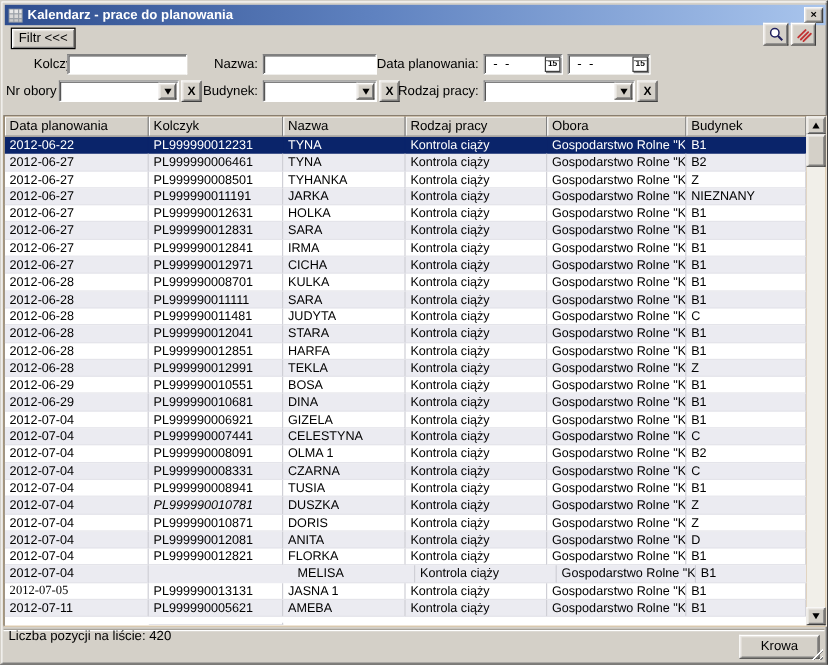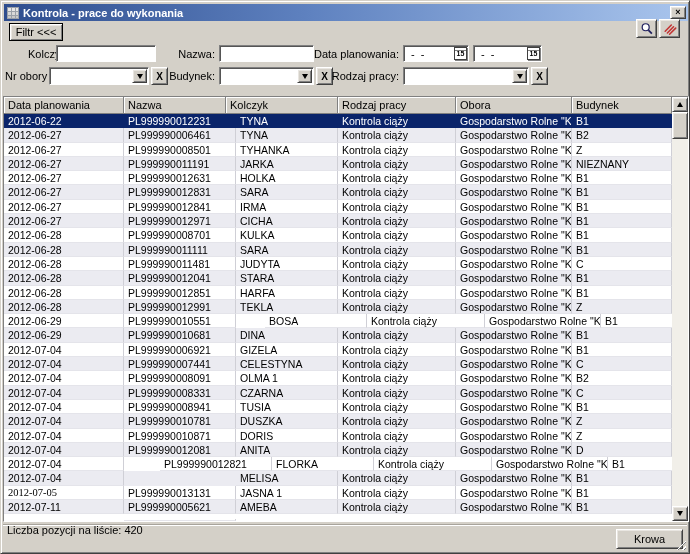--- a/index.html
+++ b/index.html
@@ -96,21 +96,21 @@
       <rect x="1" y="1" width="3" height="3" fill="#e8e8e8"></rect>
         <rect x="5" y="1" width="3" height="3" fill="#e8e8e8"></rect>
         <rect x="9" y="1" width="2" height="3" fill="#e8e8e8"></rect>
       <rect x="1" y="5" width="3" height="3" fill="#d8d8d8"></rect>
         <rect x="5" y="5" width="3" height="3" fill="#d8d8d8"></rect>
         <rect x="9" y="5" width="2" height="3" fill="#d8d8d8"></rect>
       <rect x="1" y="9" width="3" height="2" fill="#c8c8c8"></rect>
         <rect x="5" y="9" width="3" height="2" fill="#c8c8c8"></rect>
         <rect x="9" y="9" width="2" height="2" fill="#c8c8c8"></rect>
     </svg>
-    <span class="title-text">Kontrola - prace do wykonania</span>
+    <span class="title-text">Kalendarz - prace do planowania</span>
     <span class="close-btn r3d">×</span>
   </div>
 
   <div class="filtr-btn">Filtr &lt;&lt;&lt;</div>
 
   <div class="tool-btn search r3d">
     <svg width="14" height="14" viewBox="0 0 16 16">
       <circle cx="6.5" cy="6" r="4" fill="#fff" stroke="#20205e" stroke-width="1.4"></circle>
       <line x1="9.6" y1="9.2" x2="13.6" y2="13.2" stroke="#20205e" stroke-width="2"></line>
     </svg>
@@ -164,22 +164,22 @@
     <span class="cval"></span>
     <span class="drop r3d">
         <span class="tri-down"></span>
       </span>
   </div>
   <div class="xbtn r3d" style="left:530px; top:66px;">X</div>
 
   <div class="table">
     <div class="thead">
         <div class="hcell" style="width: 120px;">Data planowania</div>
+        <div class="hcell" style="width: 112px;">Kolczyk</div>
         <div class="hcell" style="width: 102px;">Nazwa</div>
-        <div class="hcell" style="width: 112px;">Kolczyk</div>
         <div class="hcell" style="width: 118px;">Rodzaj pracy</div>
         <div class="hcell" style="width: 116px;">Obora</div>
         <div class="hcell" style="width: 100px;">Budynek</div>
       </div>
     <div class="tbody">
         <div class="trow selected">
           <div class="tcell" style="width: 120px;">2012-06-22</div>
           <div class="tcell" style="width: 112px;">PL999990012231</div>
           <div class="tcell" style="width: 102px;">TYNA</div>
           <div class="tcell" style="width: 118px;">Kontrola ciąży</div>
@@ -286,21 +286,21 @@
           <div class="tcell" style="width: 120px;">2012-06-28</div>
           <div class="tcell" style="width: 112px;">PL999990012991</div>
           <div class="tcell" style="width: 102px;">TEKLA</div>
           <div class="tcell" style="width: 118px;">Kontrola ciąży</div>
           <div class="tcell" style="width: 116px;">Gospodarstwo Rolne "Krowa"</div>
           <div class="tcell" style="width: 100px;">Z</div>
         </div>
         <div class="trow">
           <div class="tcell" style="width: 120px;">2012-06-29</div>
           <div class="tcell" style="width: 112px;">PL999990010551</div>
-          <div class="tcell" style="width: 102px; margin-left: 29px;">BOSA</div>
+          <div class="tcell" style="width: 102px;">BOSA</div>
           <div class="tcell" style="width: 118px;">Kontrola ciąży</div>
           <div class="tcell" style="width: 116px;">Gospodarstwo Rolne "Krowa"</div>
           <div class="tcell" style="width: 100px;">B1</div>
         </div>
         <div class="trow alt">
           <div class="tcell" style="width: 120px;">2012-06-29</div>
           <div class="tcell" style="width: 112px;">PL999990010681</div>
           <div class="tcell" style="width: 102px;">DINA</div>
           <div class="tcell" style="width: 118px;">Kontrola ciąży</div>
           <div class="tcell" style="width: 116px;">Gospodarstwo Rolne "Krowa"</div>
@@ -341,21 +341,21 @@
         <div class="trow">
           <div class="tcell" style="width: 120px;">2012-07-04</div>
           <div class="tcell" style="width: 112px;">PL999990008941</div>
           <div class="tcell" style="width: 102px;">TUSIA</div>
           <div class="tcell" style="width: 118px;">Kontrola ciąży</div>
           <div class="tcell" style="width: 116px;">Gospodarstwo Rolne "Krowa"</div>
           <div class="tcell" style="width: 100px;">B1</div>
         </div>
         <div class="trow alt">
           <div class="tcell" style="width: 120px;">2012-07-04</div>
-          <div class="tcell" style="width: 112px;">PL999990010781</div>
+          <div class="tcell" style="width: 112px; font-style: italic;">PL999990010781</div>
           <div class="tcell" style="width: 102px;">DUSZKA</div>
           <div class="tcell" style="width: 118px;">Kontrola ciąży</div>
           <div class="tcell" style="width: 116px;">Gospodarstwo Rolne "Krowa"</div>
           <div class="tcell" style="width: 100px;">Z</div>
         </div>
         <div class="trow">
           <div class="tcell" style="width: 120px;">2012-07-04</div>
           <div class="tcell" style="width: 112px;">PL999990010871</div>
           <div class="tcell" style="width: 102px;">DORIS</div>
           <div class="tcell" style="width: 118px;">Kontrola ciąży</div>
@@ -365,30 +365,30 @@
         <div class="trow alt">
           <div class="tcell" style="width: 120px;">2012-07-04</div>
           <div class="tcell" style="width: 112px;">PL999990012081</div>
           <div class="tcell" style="width: 102px;">ANITA</div>
           <div class="tcell" style="width: 118px;">Kontrola ciąży</div>
           <div class="tcell" style="width: 116px;">Gospodarstwo Rolne "Krowa"</div>
           <div class="tcell" style="width: 100px;">D</div>
         </div>
         <div class="trow">
           <div class="tcell" style="width: 120px;">2012-07-04</div>
-          <div class="tcell" style="width: 112px; margin-left: 36px;">PL999990012821</div>
+          <div class="tcell" style="width: 112px;">PL999990012821</div>
           <div class="tcell" style="width: 102px;">FLORKA</div>
           <div class="tcell" style="width: 118px;">Kontrola ciąży</div>
           <div class="tcell" style="width: 116px;">Gospodarstwo Rolne "Krowa"</div>
           <div class="tcell" style="width: 100px;">B1</div>
         </div>
         <div class="trow alt">
           <div class="tcell" style="width: 120px;">2012-07-04</div>
           <div class="tcell" style="width: 112px; margin-top: 48px;">PL999990013051</div>
-          <div class="tcell" style="width: 102px;">MELISA</div>
+          <div class="tcell" style="width: 102px; margin-left: 8px;">MELISA</div>
           <div class="tcell" style="width: 118px;">Kontrola ciąży</div>
           <div class="tcell" style="width: 116px;">Gospodarstwo Rolne "Krowa"</div>
           <div class="tcell" style="width: 100px;">B1</div>
         </div>
         <div class="trow">
           <div class="tcell" style="width: 120px; font-family: Liberation Serif, serif;">2012-07-05</div>
           <div class="tcell" style="width: 112px;">PL999990013131</div>
           <div class="tcell" style="width: 102px;">JASNA 1</div>
           <div class="tcell" style="width: 118px;">Kontrola ciąży</div>
           <div class="tcell" style="width: 116px;">Gospodarstwo Rolne "Krowa"</div>

